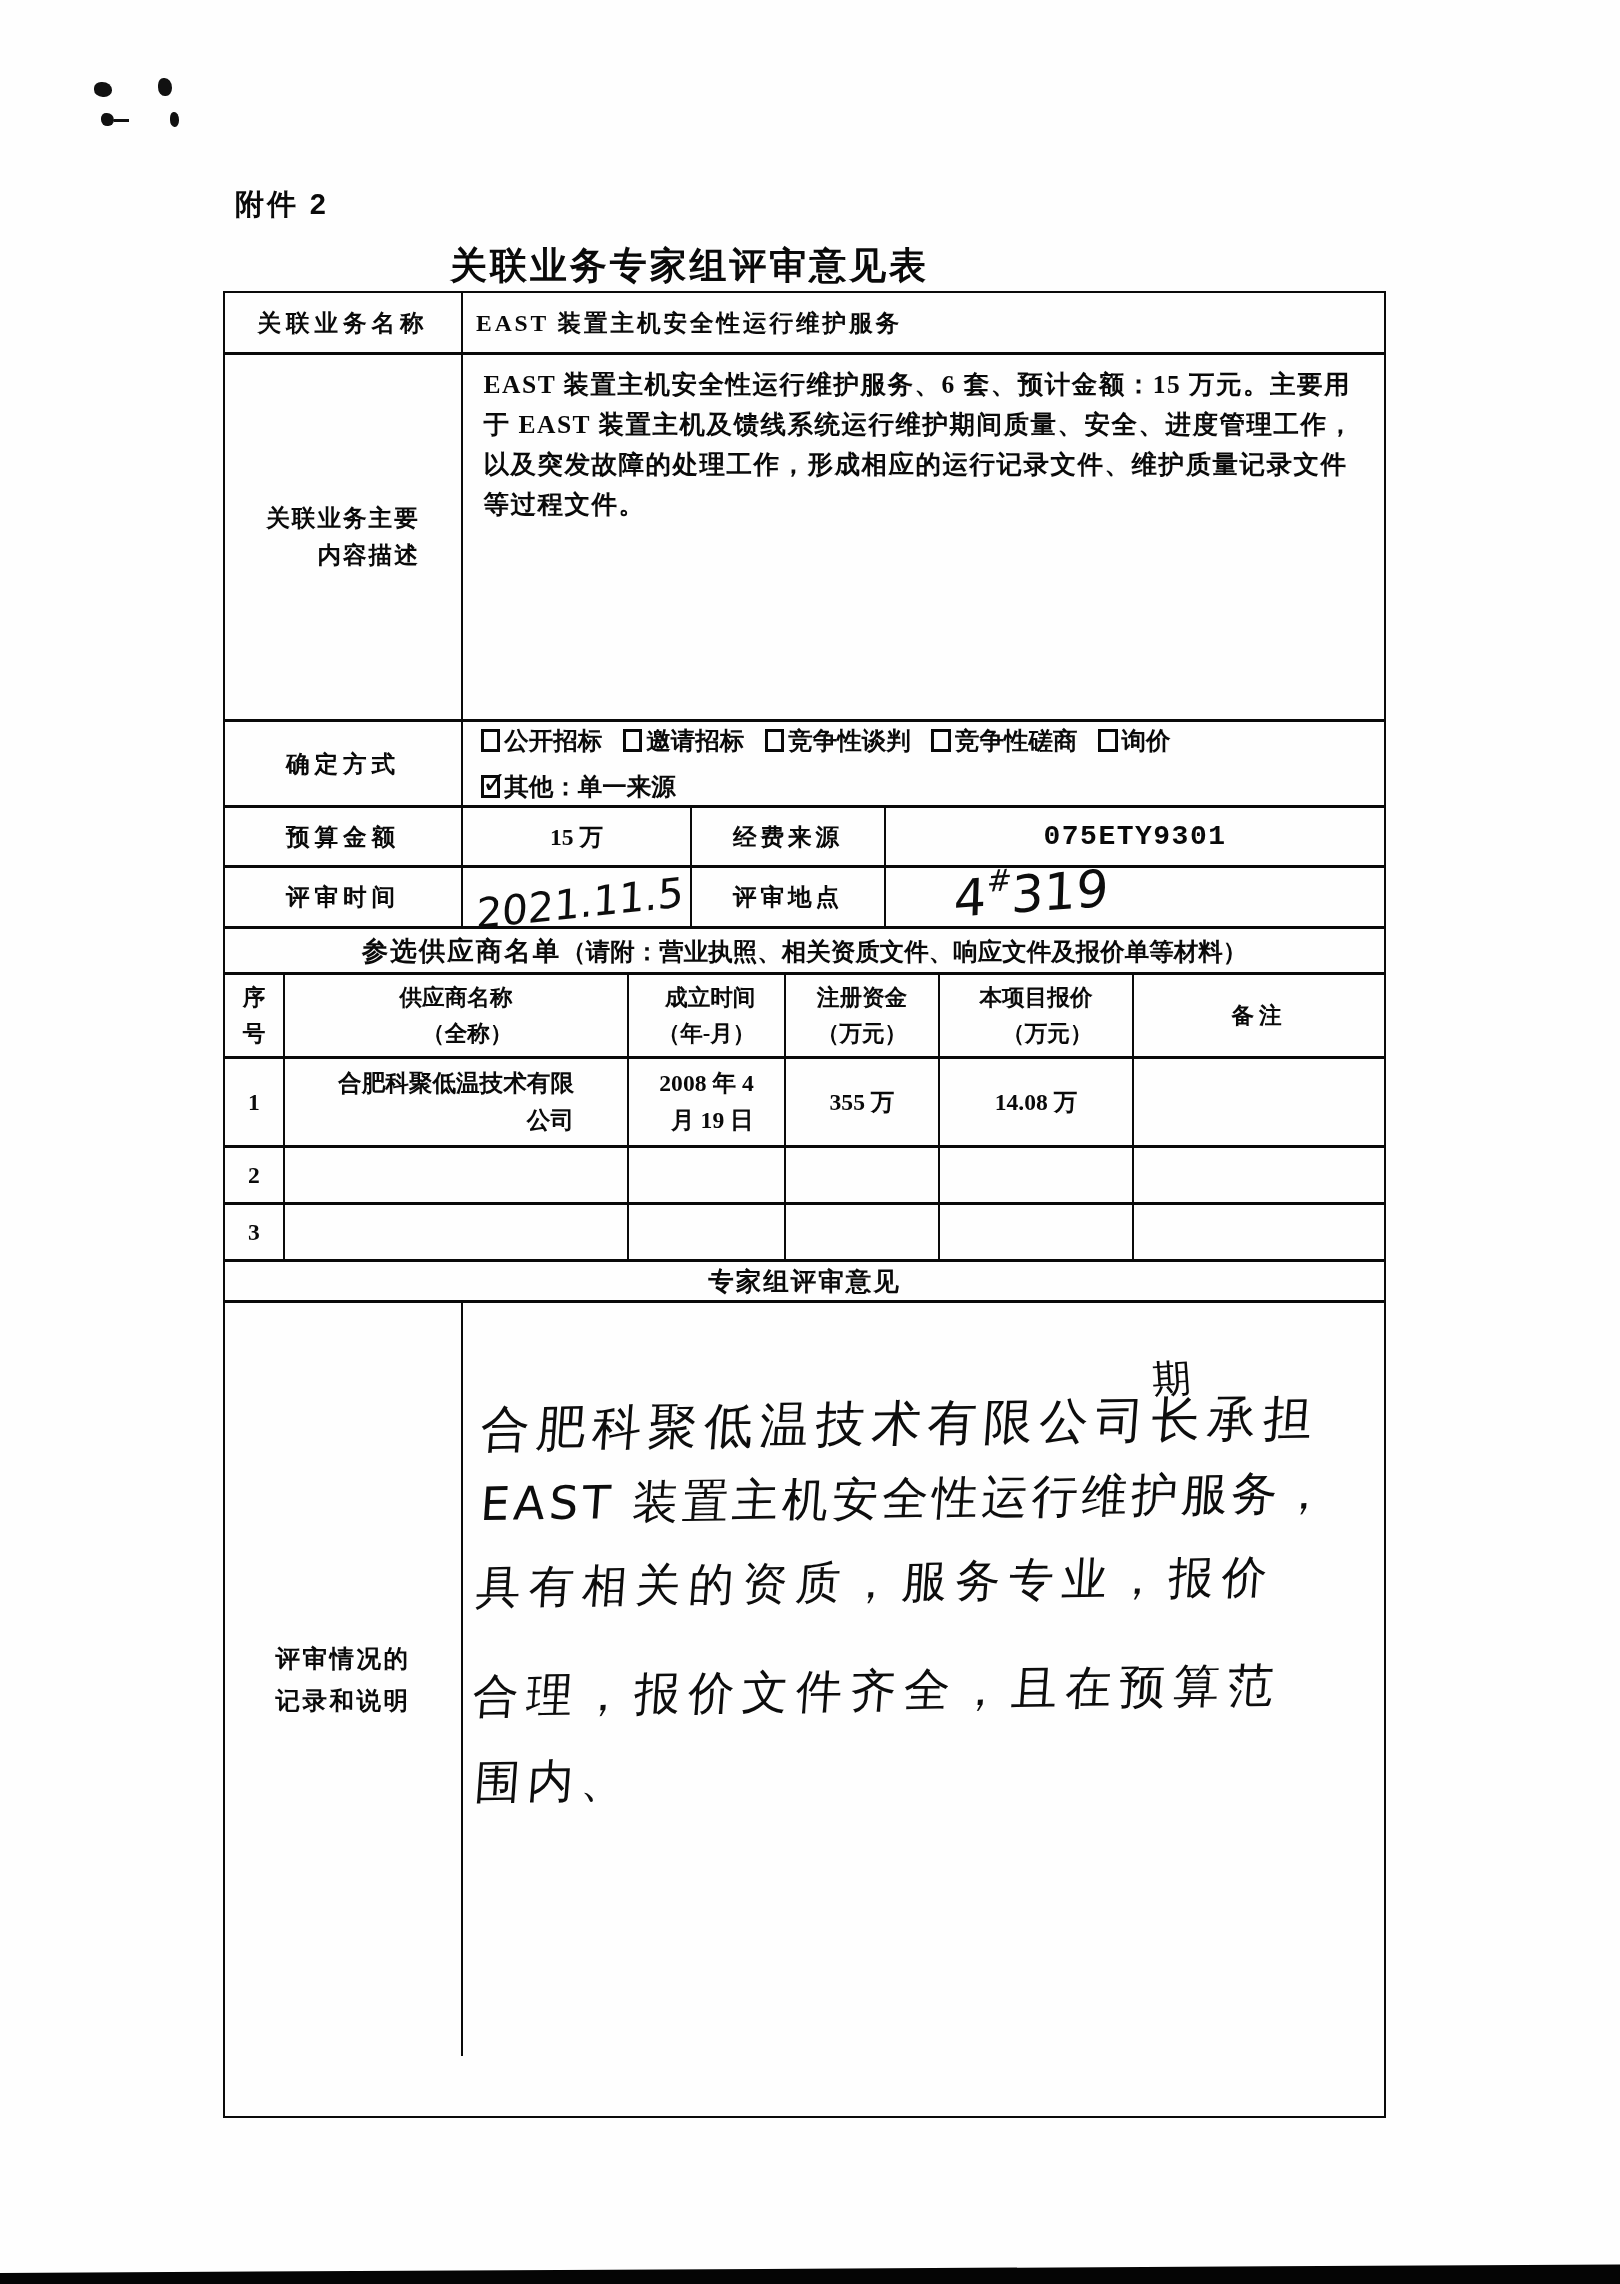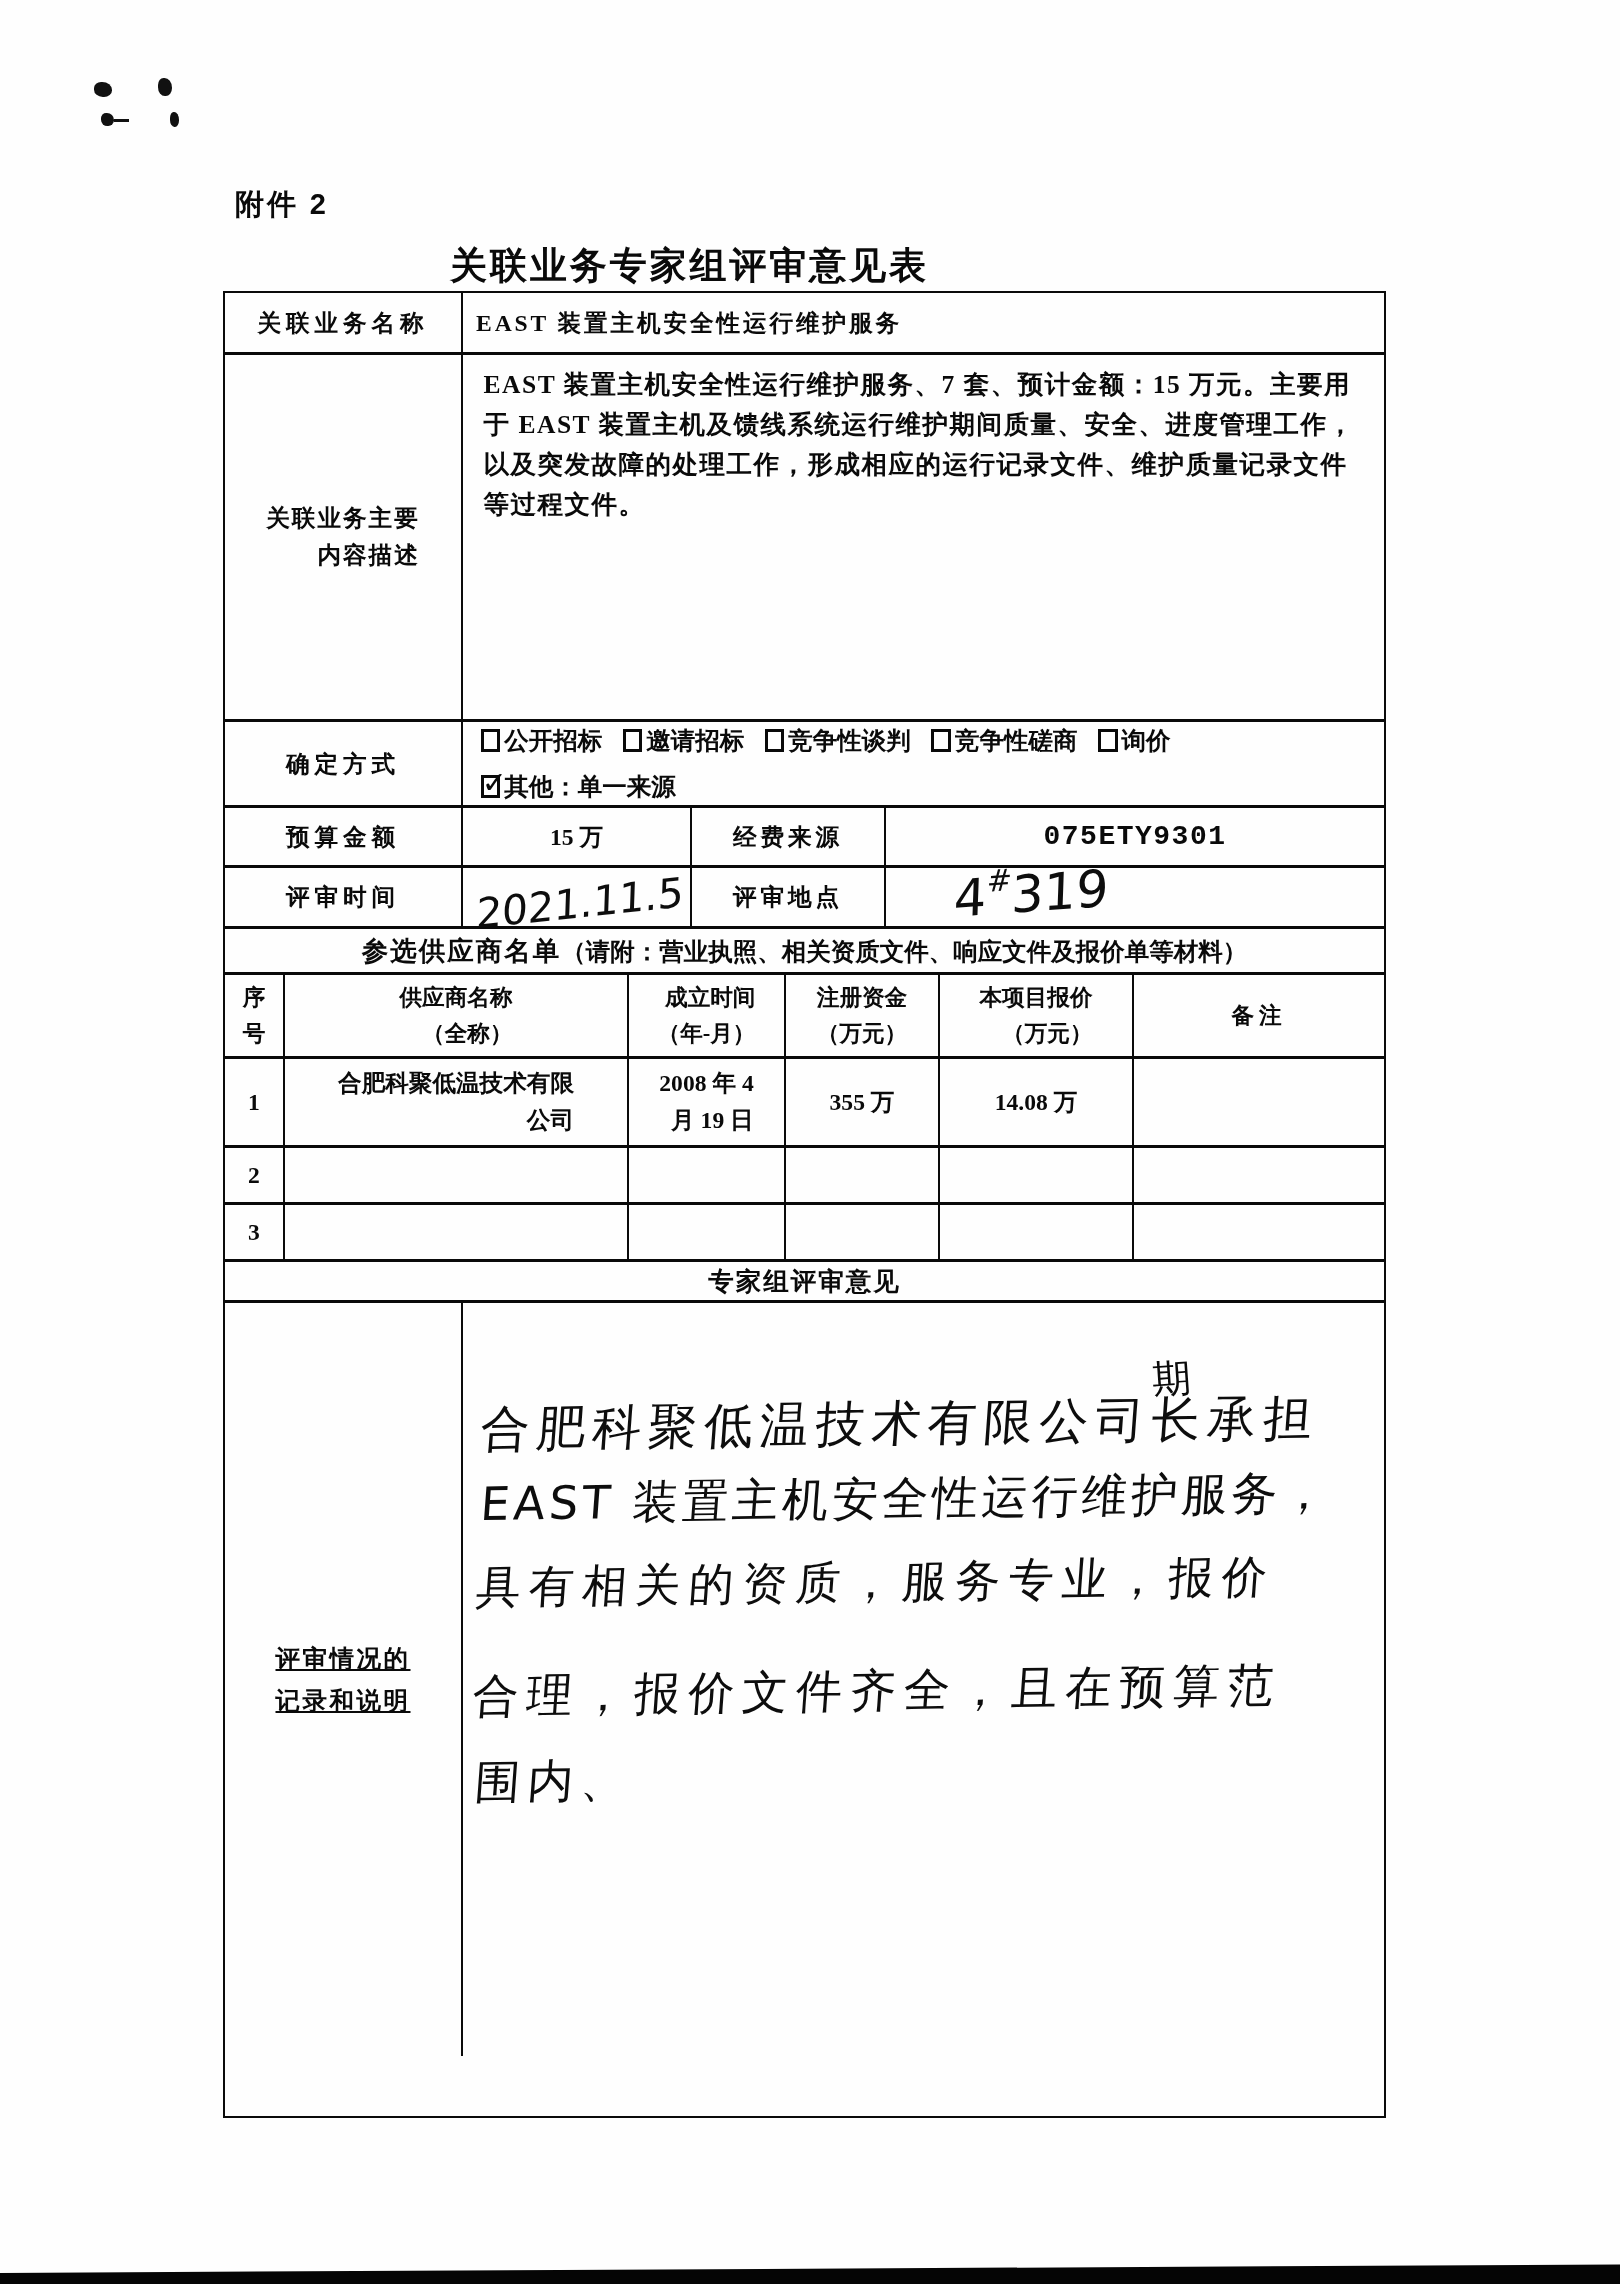--- a/index.html
+++ b/index.html
@@ -7,21 +7,21 @@
         font-family:"Liberation Serif","DejaVu Serif",serif;color:#0a0a0a;}
   .speck{position:absolute;background:#111;border-radius:40% 55% 45% 50%;}
   .attach{position:absolute;left:235px;top:185px;font-size:29px;font-weight:700;
           font-family:"Liberation Sans","DejaVu Sans",sans-serif;letter-spacing:2.9px;}
   .doc-title{position:absolute;left:211px;top:241px;width:957px;text-align:center;
              font-size:37px;font-weight:900;letter-spacing:2.9px;
              font-family:"Liberation Sans","DejaVu Sans",sans-serif;}
   .form{position:absolute;left:223px;top:291px;width:1163px;height:1827px;
         border:2.9px solid #0a0a0a;box-sizing:border-box;background:transparent;}
   .row{display:flex;box-sizing:border-box;border-bottom:3.9px solid #0a0a0a;width:100%;}
-  .row:last-child{border-bottom:none;text-decoration:underline;}
+  .row:last-child{border-bottom:none;}
   .cell{box-sizing:border-box;border-right:2.5px solid #0a0a0a;display:flex;
         align-items:center;justify-content:center;text-align:right;
         font-size:23.6px;font-weight:700;position:relative;}
   .cell:last-child{border-right:none;flex:1;}
   .lblcol{width:238px;letter-spacing:4.9px;}
   .b-v1{width:229px;}
   .b-l2{width:194px;letter-spacing:3.9px;}
   .val-left{justify-content:flex-start;text-align:left;padding-left:13px;letter-spacing:2.9px;}
   .para{align-items:flex-start;justify-content:flex-start;text-align:left;
         padding:9.8px 19.6px 0 20.6px;font-size:25.5px;line-height:40px;letter-spacing:1.5px;}
@@ -71,21 +71,21 @@
   <div class="form">
 
     <div class="row" style="height:62px;">
       <div class="cell lblcol">关联业务名称</div>
       <div class="cell val-left">EAST 装置主机安全性运行维护服务</div>
     </div>
 
     <div class="row" style="height:367px;">
       <div class="cell lblcol two-line" style="letter-spacing:2px;">关联业务主要
 内容描述</div>
-      <div class="cell para">EAST 装置主机安全性运行维护服务、7 套、预计金额：15 万元。主要用于 EAST 装置主机及馈线系统运行维护期间质量、安全、进度管理工作，以及突发故障的处理工作，形成相应的运行记录文件、维护质量记录文件等过程文件。</div>
+      <div class="cell para">EAST 装置主机安全性运行维护服务、6 套、预计金额：15 万元。主要用于 EAST 装置主机及馈线系统运行维护期间质量、安全、进度管理工作，以及突发故障的处理工作，形成相应的运行记录文件、维护质量记录文件等过程文件。</div>
     </div>
 
     <div class="row" style="height:86px;">
       <div class="cell lblcol">确定方式</div>
       <div class="cell cbrow">
         <div class="cbline">
           <span class="cbitem">
               <span class="cb"></span>
               <span>公开招标</span>
             </span>

